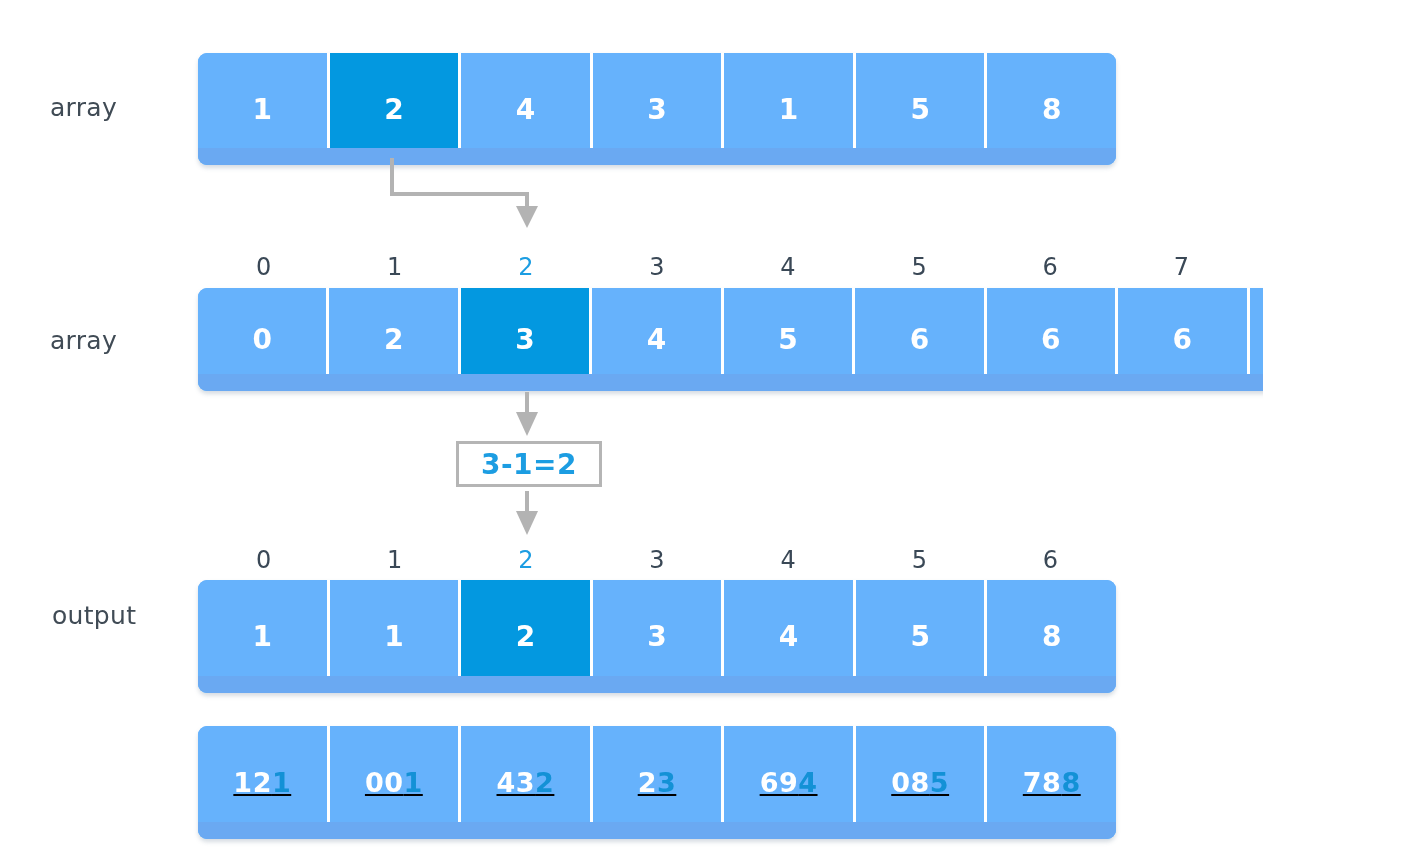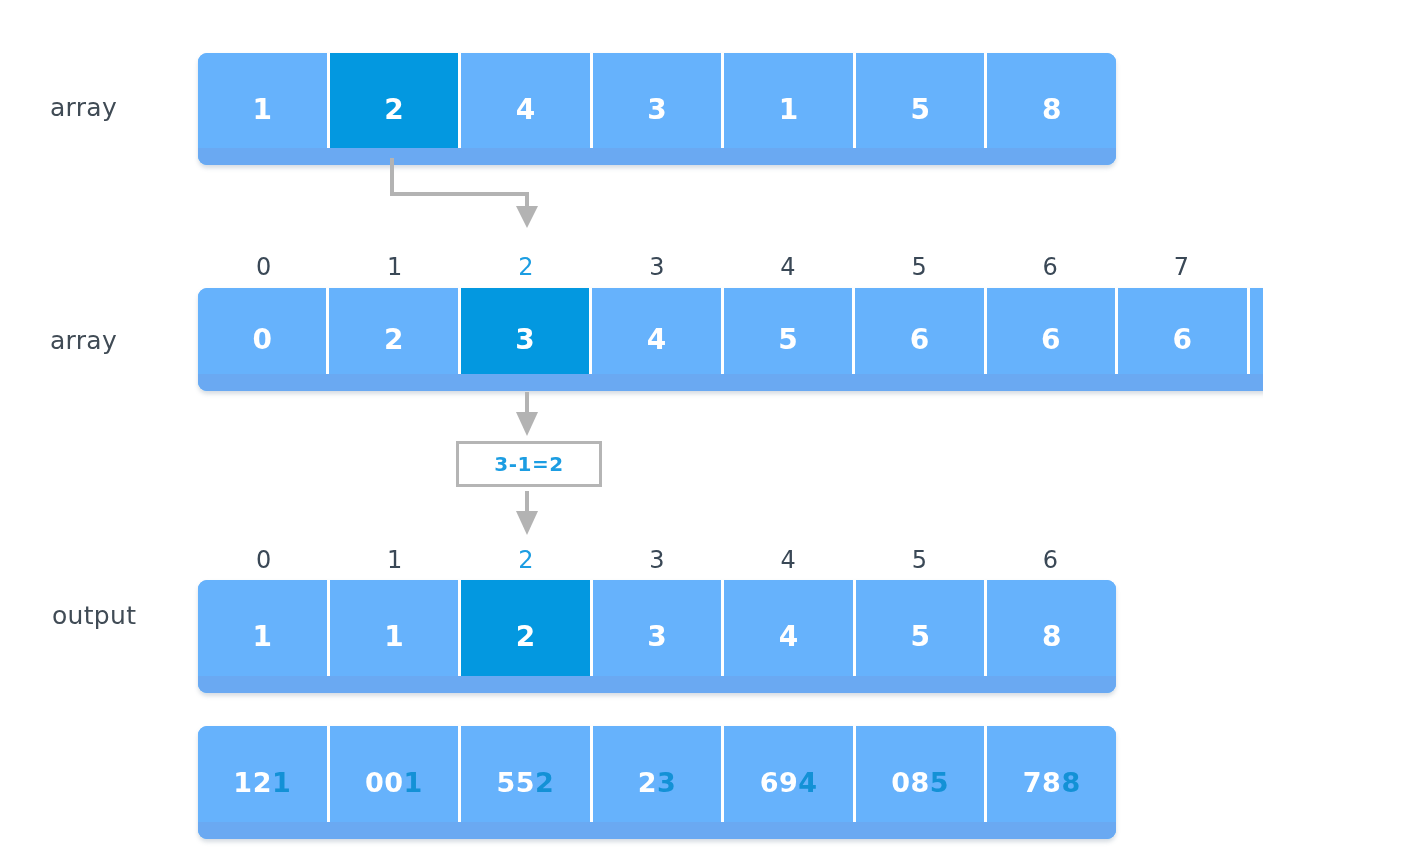--- a/index.html
+++ b/index.html
@@ -103,21 +103,21 @@
 
   
   .formula {
     position: absolute;
     display: flex;
     align-items: center;
     justify-content: center;
     border: 3px solid #b5b5b5;
     background: #ffffff;
     color: #1c9de2;
-    font-size: 20px;
+    font-size: 28px;
     font-weight: bold;
     letter-spacing: 0.5px;
     box-sizing: border-box;
   }
 </style>
 </head>
 <body>
 
 <div id="stage">
 
@@ -194,31 +194,31 @@
     <div class="cell">1</div>
       <div class="cell">1</div>
       <div class="cell hl">2</div>
       <div class="cell">3</div>
       <div class="cell">4</div>
       <div class="cell">5</div>
       <div class="cell">8</div>
       <div class="base"></div>
   </div>
 
-  <div class="bar sub" id="trace-bar" style="left:198px; top:718px; width:918px; height:113px;">
+  <div class="bar sub" id="trace-bar" style="left:198px; top:718px; width:918px; height:113px;text-decoration:underline;">
     <div class="cell">
         <span>12</span>
         <span class="tail">1</span>
       </div>
       <div class="cell">
         <span>00</span>
         <span class="tail">1</span>
       </div>
       <div class="cell">
-        <span>55</span>
+        <span>43</span>
         <span class="tail">2</span>
       </div>
       <div class="cell">
         <span>2</span>
         <span class="tail">3</span>
       </div>
       <div class="cell">
         <span>69</span>
         <span class="tail">4</span>
       </div>

